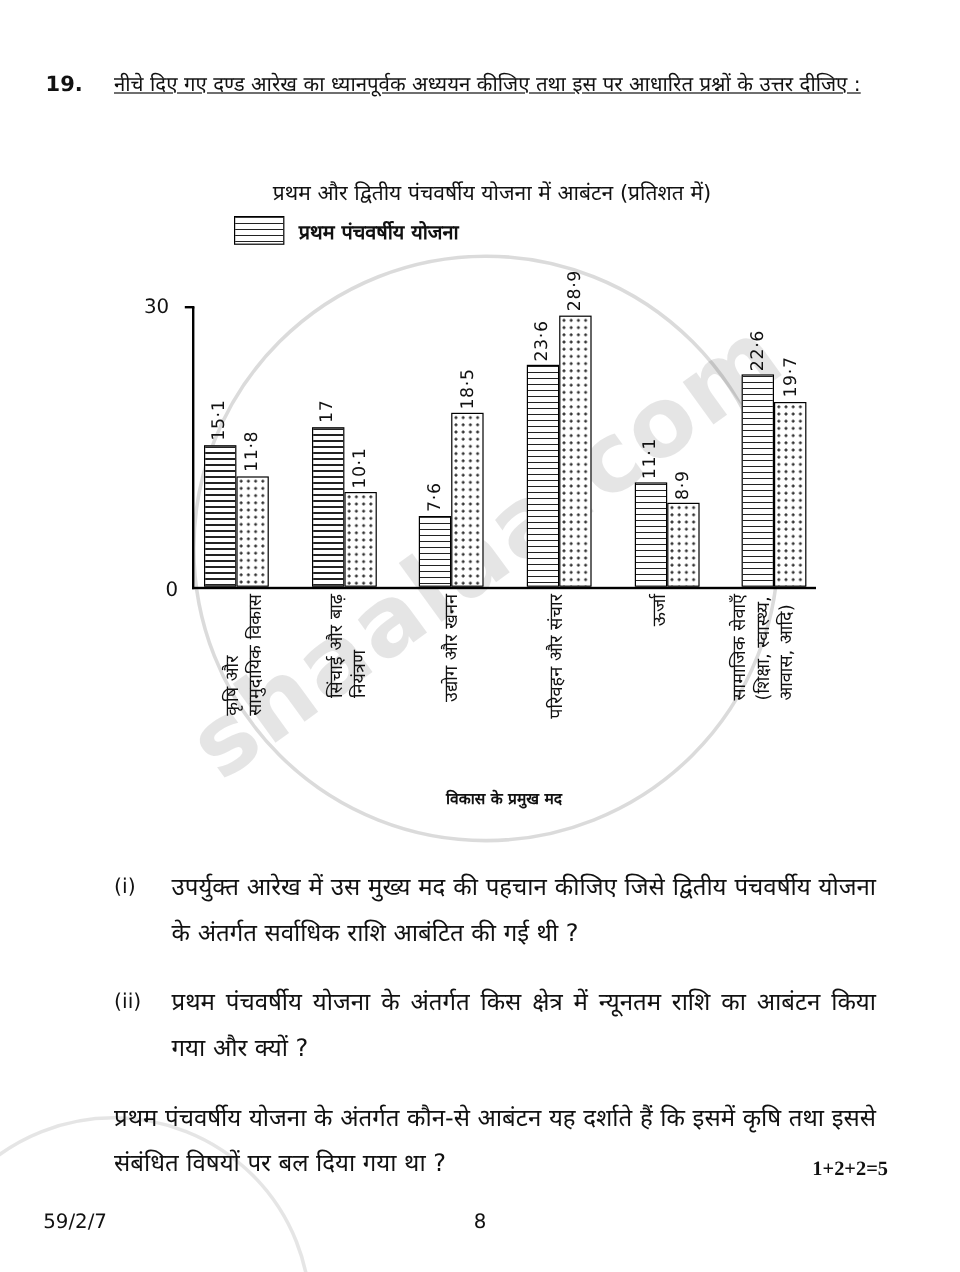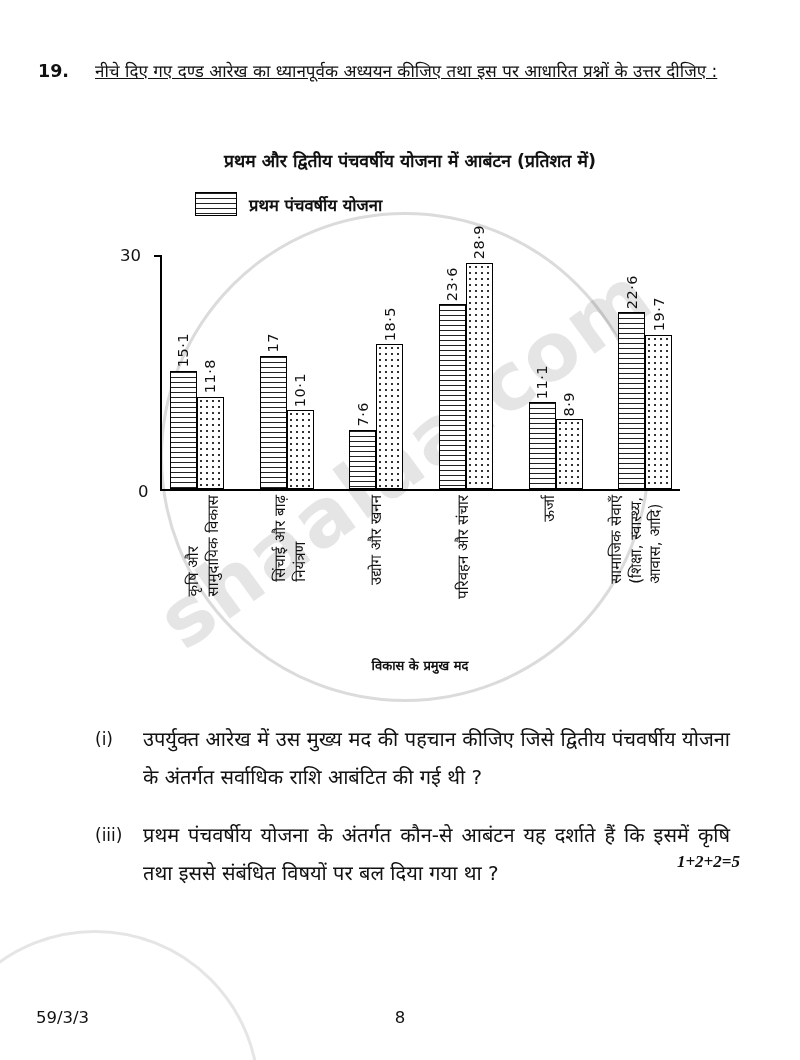--- a/index.html
+++ b/index.html
@@ -12,22 +12,22 @@
   .wm-bottom { left:-70px; top:930px; width:330px; height:330px; border:3px solid rgba(0,0,0,0.10); }
   .wm-text { font-size:80px; font-weight:700; letter-spacing:2px; color:rgba(0,0,0,0.10); transform:rotate(-36deg); white-space:nowrap; }
 
   
   .q-intro { position:absolute; left:38px; right:72px; top:52px; display:flex; z-index:2; }
   .q-num { font-weight:700; width:57px; font-size:17.5px; line-height:38px; }
   .q-text { flex:1; font-size:17px; line-height:38px; text-align:justify;text-decoration:underline; }
 
   
   .chart { position:absolute; left:100px; top:148px; width:600px; height:560px; z-index:2; }
-  .chart-title { position:absolute; top:0; left:-40px; right:-60px; text-align:center; font-weight:700; font-size:17.5px; }
-  .legend { position:absolute; top:44px; left:95px; display:flex; flex-direction:column; gap:4px; }
+  .chart-title { position:absolute; top:0; left:-40px; right:-60px; text-align:center; font-weight:400; font-size:17.5px; }
+  .legend { position:absolute; top:32px; left:95px; display:flex; flex-direction:column; gap:4px; }
   .legend-item { display:flex; align-items:center; gap:12px; }
   .swatch { width:42px; height:24px; border:1px solid #000; display:inline-block; background-color:#fff; }
   .legend-label { font-size:16.5px; font-weight:600; }
 
   .stripes { background-image:repeating-linear-gradient(to bottom,#222 0px,#222 1px,#fff 1px,#fff 5px); background-color:#fff; }
   .dots { background-color:#fff; background-image:radial-gradient(#333 1px,transparent 1.4px); background-size:6px 6px; }
 
   .plot { position:absolute; top:108px; left:60px; width:520px; height:235px;
           border-left:2px solid #000; border-bottom:2px solid #000;
           display:flex; align-items:flex-end;gap:20px; }
@@ -45,21 +45,21 @@
   .cat-cell { flex:1; display:flex; justify-content:center; align-items:flex-start; }
   .cat-label { writing-mode:vertical-rl; transform:rotate(180deg); white-space:pre-line; font-size:15px; line-height:1.3; }
 
   .x-title { position:absolute; top:508px; left:60px; width:520px; text-align:center; font-weight:700; font-size:13px; }
 
   
   .questions { position:absolute; left:95px; right:70px; top:720px; z-index:2; }
   .q-part { position:relative; display:flex; margin-bottom:20px; }
   .p-label { width:48px; font-size:17px; line-height:38px; }
   .p-text { flex:1; font-size:20px; line-height:38px; text-align:justify; }
-  .p-marks { position:absolute; right:-10px; bottom:20px; font-style:italic; font-weight:700;
+  .p-marks { position:absolute; right:-10px; bottom:4px; font-weight:700;
              font-family:"Liberation Serif","DejaVu Serif",serif; font-size:17px;margin-top:32px; }
 
   
   .footer-code { position:absolute; left:36px; top:1008px; font-size:16.5px; z-index:2; }
   .footer-page { position:absolute; left:0; right:0; top:1008px; text-align:center; font-size:16.5px; z-index:2; }
   .footer-visit { position:absolute; left:8px; top:1031px; font-size:17.5px; z-index:2; }
 </style>
 </head>
 <body>
 
@@ -178,22 +178,25 @@
 
     <div class="x-title">विकास के प्रमुख मद</div>
   </div>
 
   <div class="questions">
     <div class="q-part">
       <span class="p-label">(i)</span>
       <span class="p-text">उपर्युक्त आरेख में उस मुख्य मद की पहचान कीजिए जिसे द्वितीय पंचवर्षीय योजना के अंतर्गत सर्वाधिक राशि आबंटित की गई थी ?</span>
     </div>
     <div class="q-part">
-      <span class="p-label">(iii)</span>
+      <span class="p-label">(ii)</span>
+      <span class="p-text">प्रथम पंचवर्षीय योजना के अंतर्गत किस क्षेत्र में न्यूनतम राशि का आबंटन किया गया और क्यों ?</span>
+    </div>
+    <div class="q-part">
       <span class="p-text">प्रथम पंचवर्षीय योजना के अंतर्गत कौन-से आबंटन यह दर्शाते हैं कि इसमें कृषि तथा इससे संबंधित विषयों पर बल दिया गया था ?</span>
       <span class="p-marks">1+2+2=5</span>
     </div>
   </div>
 
-  <div class="footer-code">59/3/3</div>
+  <div class="footer-code">59/2/7</div>
   <div class="footer-page">8</div>
 
 </div>
 
 </body></html>

